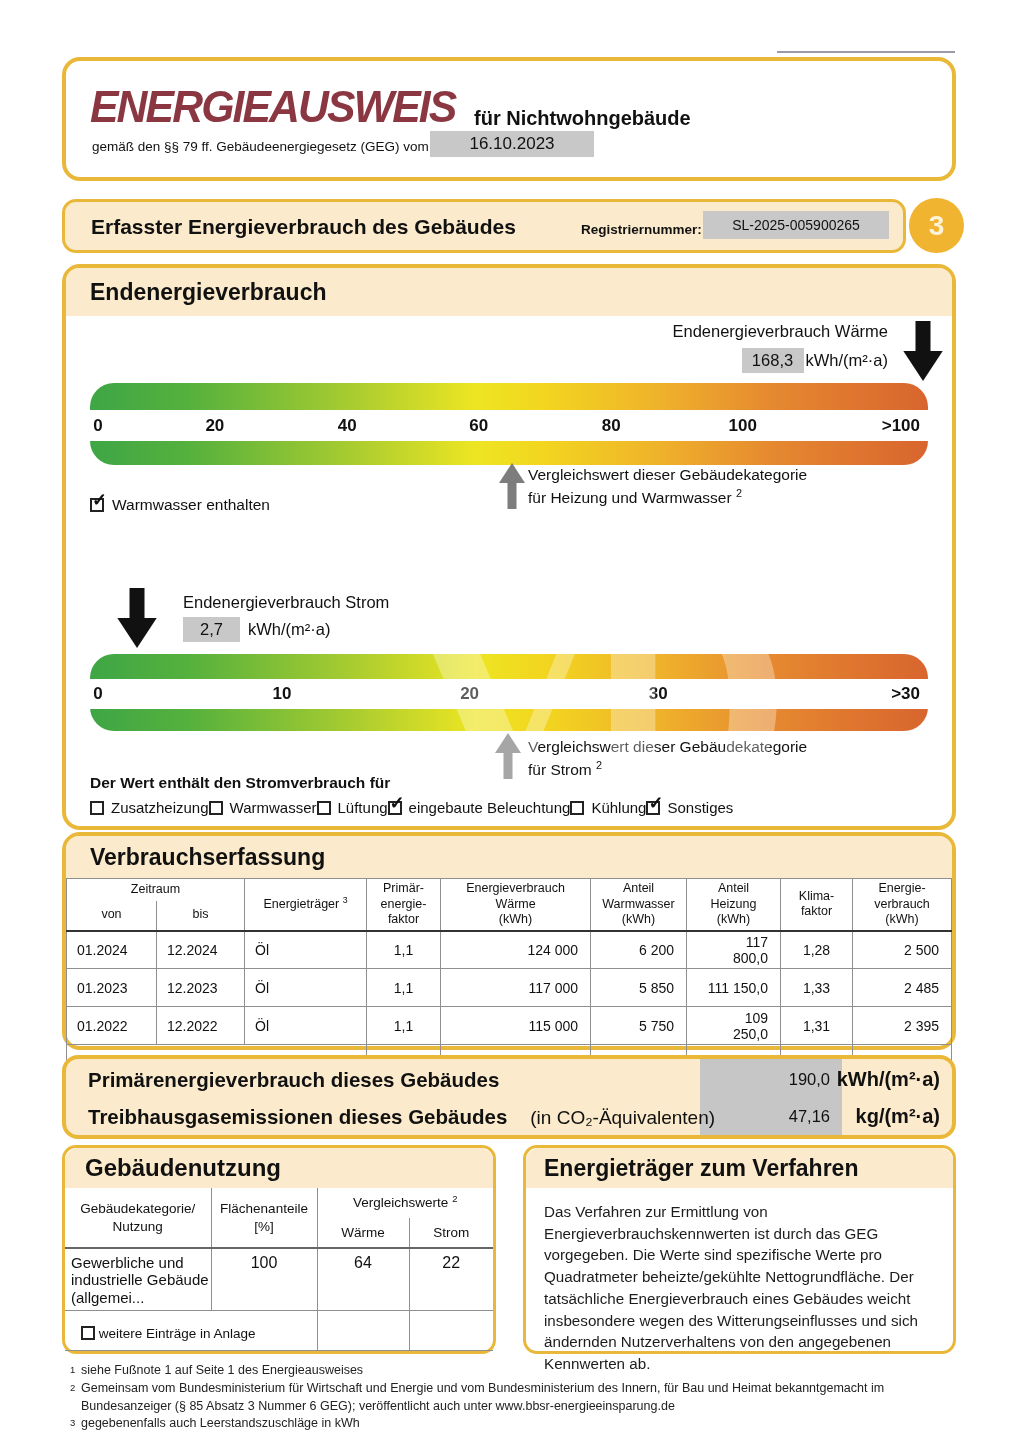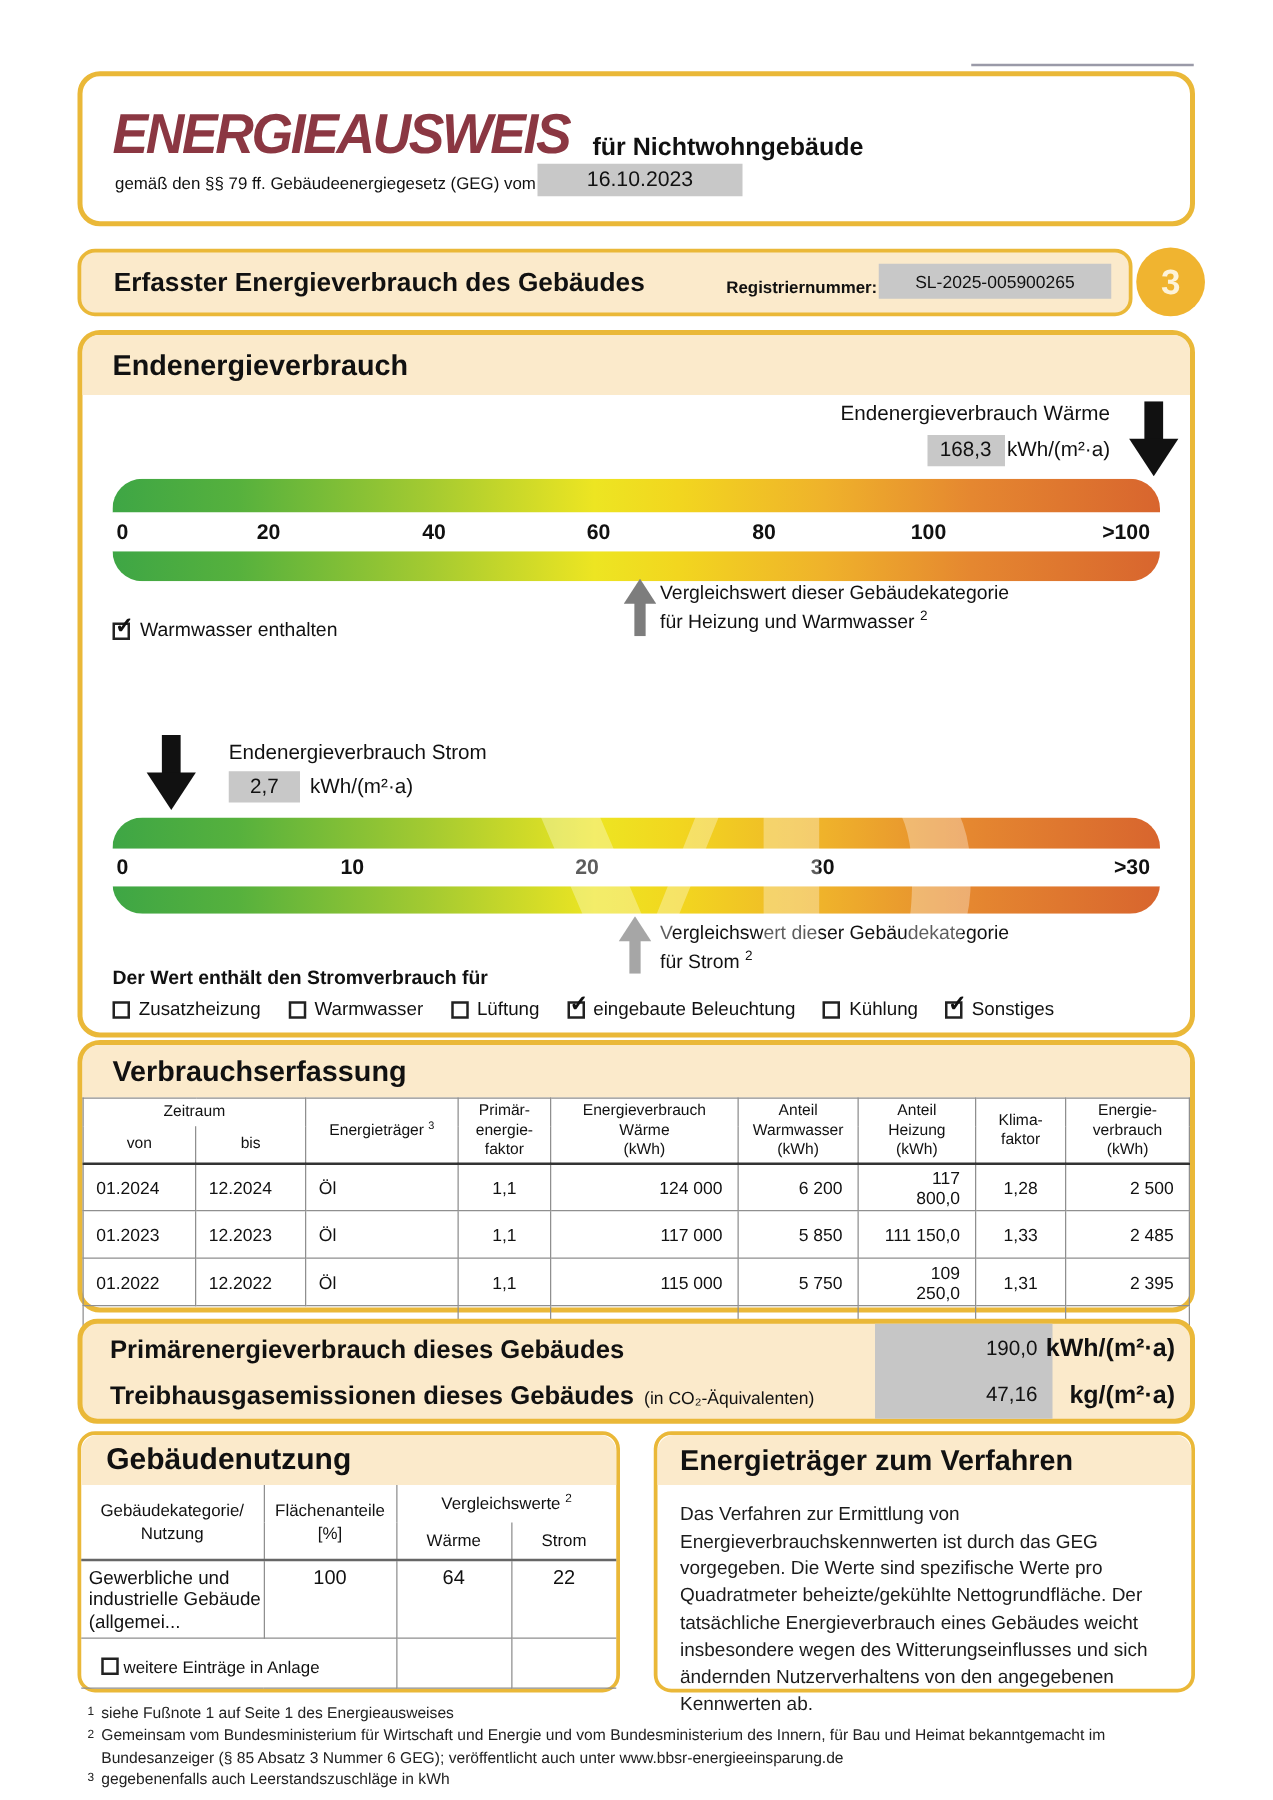--- a/index.html
+++ b/index.html
@@ -69,21 +69,21 @@
   .cb{display:inline-block;width:14px;height:14px;border:2px solid #222;position:relative;
       vertical-align:-2px;background:#fff;flex:none}
   .cb .mark{display:none}
   .cb.checked .mark{display:block;position:absolute;left:0px;top:-11px;font-size:18px;font-weight:bold;color:#111}
   .cb-row{display:flex;align-items:center;gap:8px;font-size:15.5px}
   #cb-warmwasser{position:absolute;left:24px;top:180px}
   .s-label{position:absolute;left:117px;top:277px;font-size:16.5px}
   .s-valrow{position:absolute;left:117px;top:301px;font-size:16.5px;display:flex;align-items:center;gap:8px}
   .s-valbox{width:57px}
   .includes-label{position:absolute;left:24px;top:458px;font-size:15.5px;font-weight:bold}
-  .includes-row{position:absolute;left:24px;top:483px;display:flex;gap:22px;font-size:15px}
+  .includes-row{position:absolute;left:24px;top:483px;display:flex;font-size:15px}
   .opt{display:flex;align-items:center;gap:7px;white-space:nowrap}
 
   .watermark{position:absolute;left:400px;top:555px;font-family:"Liberation Serif",serif;
              font-size:290px;font-weight:bold;color:rgba(255,255,255,.32);letter-spacing:-28px;
              z-index:5;pointer-events:none;line-height:1}
 
   
   #box4{left:62px;top:832px;width:894px;height:218px}
   #box4 .sec-head{height:42px;font-size:23px}
   .vtable{width:100%;border-collapse:collapse;table-layout:fixed}
@@ -99,21 +99,21 @@
   .vtable .foot td{height:50px;vertical-align:bottom;padding-bottom:9px}
   .vtable .foot .cbcell{text-align:left;padding-left:12px;font-size:14.5px}
   .hl{display:block}
 
   
   #box5{left:62px;top:1055px;width:894px;height:84px;background:var(--cream);border-radius:16px}
   .gray-col{position:absolute;left:634px;top:0;width:142px;height:100%;background:#C6C6C6}
   .sum-row{position:relative;height:37px;display:flex;align-items:center}
   .sum-row.first{margin-top:2px}
   .sum-label{padding-left:22px;font-size:20.5px;font-weight:bold;white-space:nowrap}
-  .sum-note{font-size:14px;font-weight:normal;margin-left:8px}
+  .sum-note{font-size:19px;font-weight:normal;margin-left:23px}
   .sum-val{position:absolute;left:634px;width:130px;text-align:right;font-size:16.5px}
   .sum-unit{position:absolute;right:12px;font-size:20px;font-weight:bold}
 
   
   #box6{left:62px;top:1145px;width:434px;height:209px;border-width:3px;border-radius:14px}
   #box6 .sec-head{height:40px;font-size:24px;padding-left:20px}
   .ntable{width:100%;border-collapse:collapse;table-layout:fixed}
   .ntable th{font-weight:normal;font-size:13.5px;text-align:center;vertical-align:middle;line-height:1.3}
   .ntable th,.ntable td{border:1px solid var(--line)}
   .ntable{border-top:hidden;border-left:hidden;border-right:hidden}

